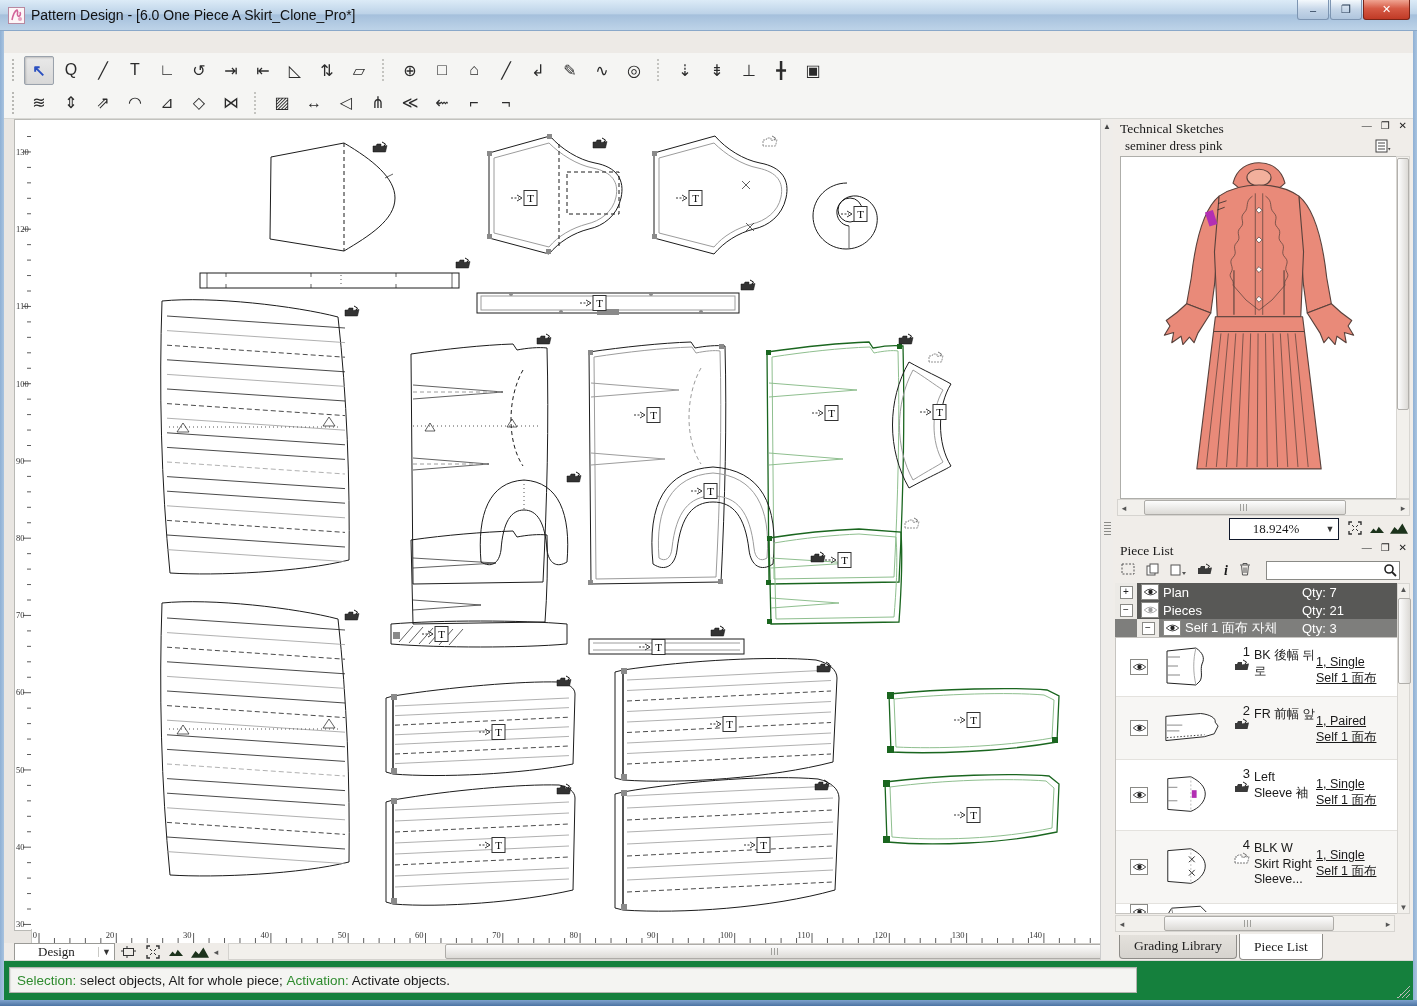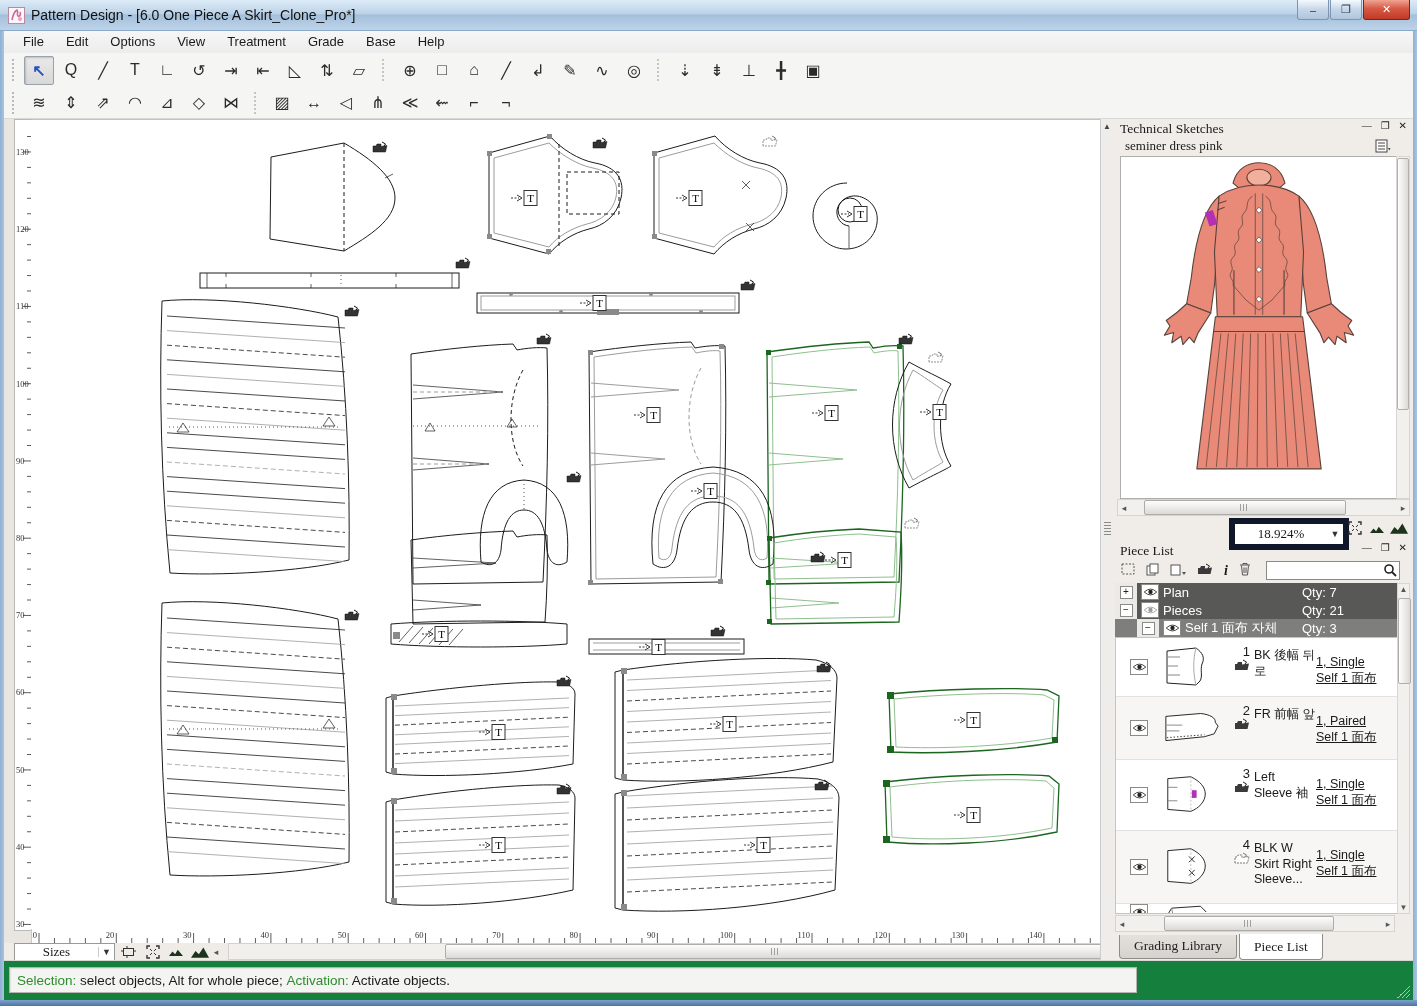--- a/index.html
+++ b/index.html
@@ -64,21 +64,21 @@
   #sk-sub{position:absolute;left:0;top:19px;width:100%;height:18px;display:flex;align-items:center;
     font-family:"Liberation Serif",serif;font-size:13px;padding-left:12px;box-sizing:border-box;}
   #sk-listicon{position:absolute;right:22px;top:2px;}
   #sk-img{position:absolute;left:7px;top:38px;width:276px;height:341px;background:#fff;border:1px solid #aeaeaa;overflow:hidden;}
   #sk-vscroll{position:absolute;right:3px;top:38px;width:12px;height:341px;background:#f2f0ec;border:1px solid #d8d6d2;}
   #sk-vscroll .thumb{position:absolute;top:1px;left:0;width:10px;height:250px;background:linear-gradient(90deg,#fdfdfd,#dcdad6);border:1px solid #b2b0ac;border-radius:2px;}
   .hscroll{position:absolute;height:15px;background:#f2f0ec;border:1px solid #d6d4d0;display:flex;align-items:center;}
   #sk-hscroll{left:4px;right:3px;top:381px;}
   #sk-hscroll .thumb{position:absolute;left:26px;width:200px;top:0;height:13px;background:linear-gradient(#fdfdfd,#dcdad6);border:1px solid #aeaca8;border-radius:2px;}
   #zoomrow{position:absolute;left:0;top:399px;width:100%;height:24px;}
-  #zoom-combo{position:absolute;left:116px;top:1px;width:108px;height:20px;background:#fff;border:6px solid #0f172a;display:flex;align-items:center;}
+  #zoom-combo{position:absolute;left:116px;top:1px;width:108px;height:20px;background:#fff;border:1px solid #0f172a;display:flex;align-items:center;}
   #zoom-combo .val{flex:1;text-align:center;font-family:"Liberation Serif",serif;font-size:13px;}
   #zoom-combo .arr{width:16px;font-size:9px;text-align:center;color:#333;}
   .zico{position:absolute;top:2px;width:19px;height:18px;display:flex;align-items:center;justify-content:center;}
   
   #pl-toolbar{position:absolute;left:0;top:441px;width:100%;height:23px;display:flex;align-items:center;padding-left:8px;box-sizing:border-box;gap:11px;}
   #pl-search{position:relative;margin-left:4px;width:132px;height:17px;background:#fff;border:1px solid #8a8a86;}
   #pl-search svg{position:absolute;right:2px;top:1px;}
   #pl-tree{position:absolute;left:2px;top:465px;width:283px;}
   .tree-row{position:relative;height:18px;display:flex;align-items:center;color:#fff;font-size:13px;}
   .tree-row .rowbg{position:absolute;inset:0;background:#585856;}
@@ -143,30 +143,20 @@
       <circle cx="12" cy="12" r="2" fill="#e8a0c0"></circle>
     </svg>
     <span id="title-text">Pattern Design - [6.0 One Piece A Skirt_Clone_Pro*]</span>
     <div id="win-buttons">
       <div class="winbtn">–</div>
       <div class="winbtn">❐</div>
       <div class="winbtn close">✕</div>
     </div>
   </div>
 
-  <div id="menubar">
-      <div class="menu-item">File</div>
-      <div class="menu-item">Edit</div>
-      <div class="menu-item">Options</div>
-      <div class="menu-item">View</div>
-      <div class="menu-item">Treatment</div>
-      <div class="menu-item">Grade</div>
-      <div class="menu-item">Base</div>
-      <div class="menu-item">Help</div>
-    </div>
   <div class="toolbar" id="toolbar1">
       <div class="grip"></div>
       <div class="tb-btn active">↖</div>
       <div class="tb-btn">Q</div>
       <div class="tb-btn">╱</div>
       <div class="tb-btn">T</div>
       <div class="tb-btn">∟</div>
       <div class="tb-btn">↺</div>
       <div class="tb-btn">⇥</div>
       <div class="tb-btn">⇤</div>
@@ -636,21 +626,21 @@
           <text x="623.4" y="9" class="rul" text-anchor="end">90</text>
           <text x="700.6999999999999" y="9" class="rul" text-anchor="end">100</text>
           <text x="778" y="9" class="rul" text-anchor="end">110</text>
           <text x="855.3" y="9" class="rul" text-anchor="end">120</text>
           <text x="932.5999999999999" y="9" class="rul" text-anchor="end">130</text>
           <text x="1009.9" y="9" class="rul" text-anchor="end">140</text>
         </svg></div>
 
     <div id="bottombar">
       <div id="scale-select">
-        <span class="lbl">Sizes</span>
+        <span class="lbl">Design</span>
         <span class="arr">▼</span>
       </div>
       <span class="bb-ico">
         <svg width="15" height="12" viewBox="0 0 15 12">
             <rect x="2.5" y="2.5" width="10" height="7" fill="none" stroke="#333"></rect>
             <path d="M0,5 h3 M12,5 h3 M6,0 v2 M6,10 v2" stroke="#333"></path>
           </svg>
       </span>
       <span class="bb-ico">
         <svg width="14" height="14" viewBox="0 0 14 14">

